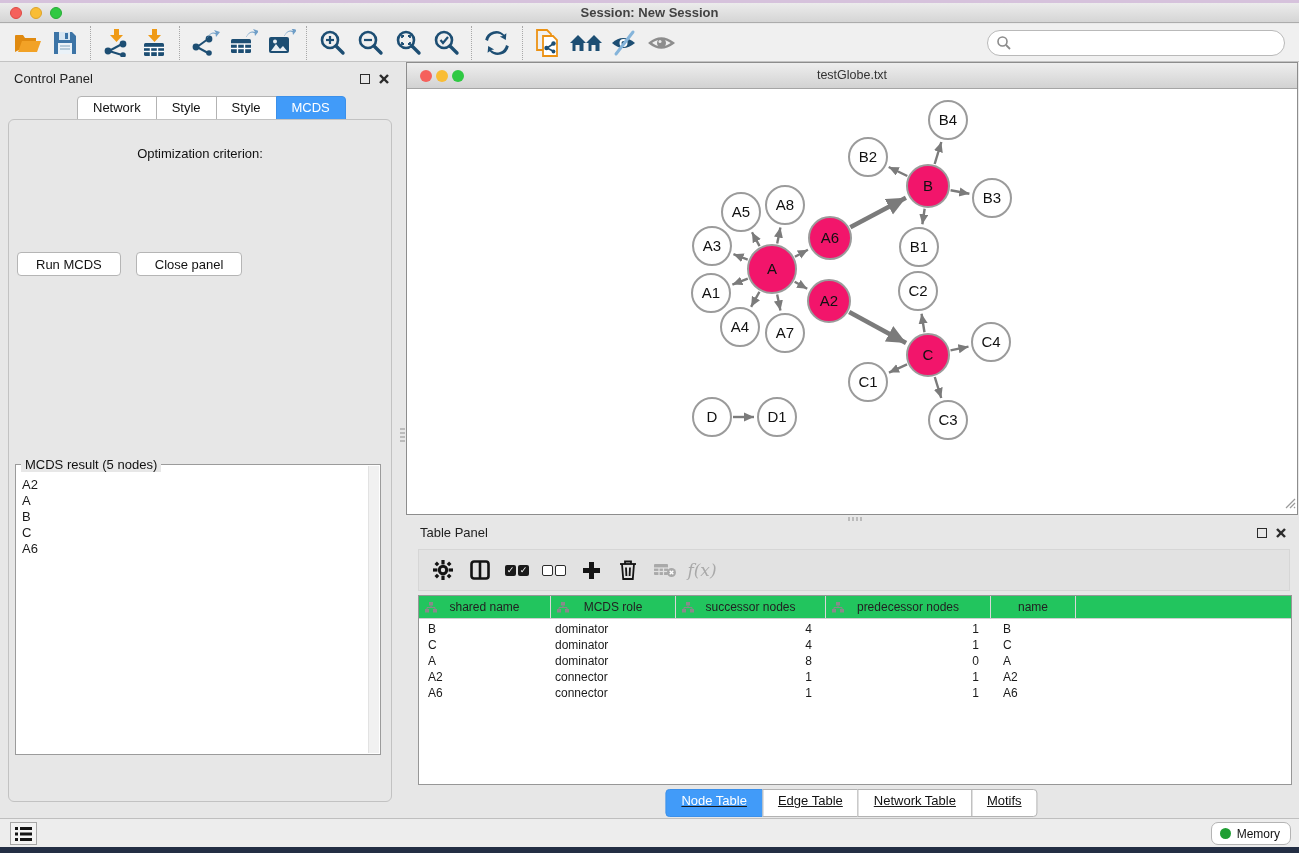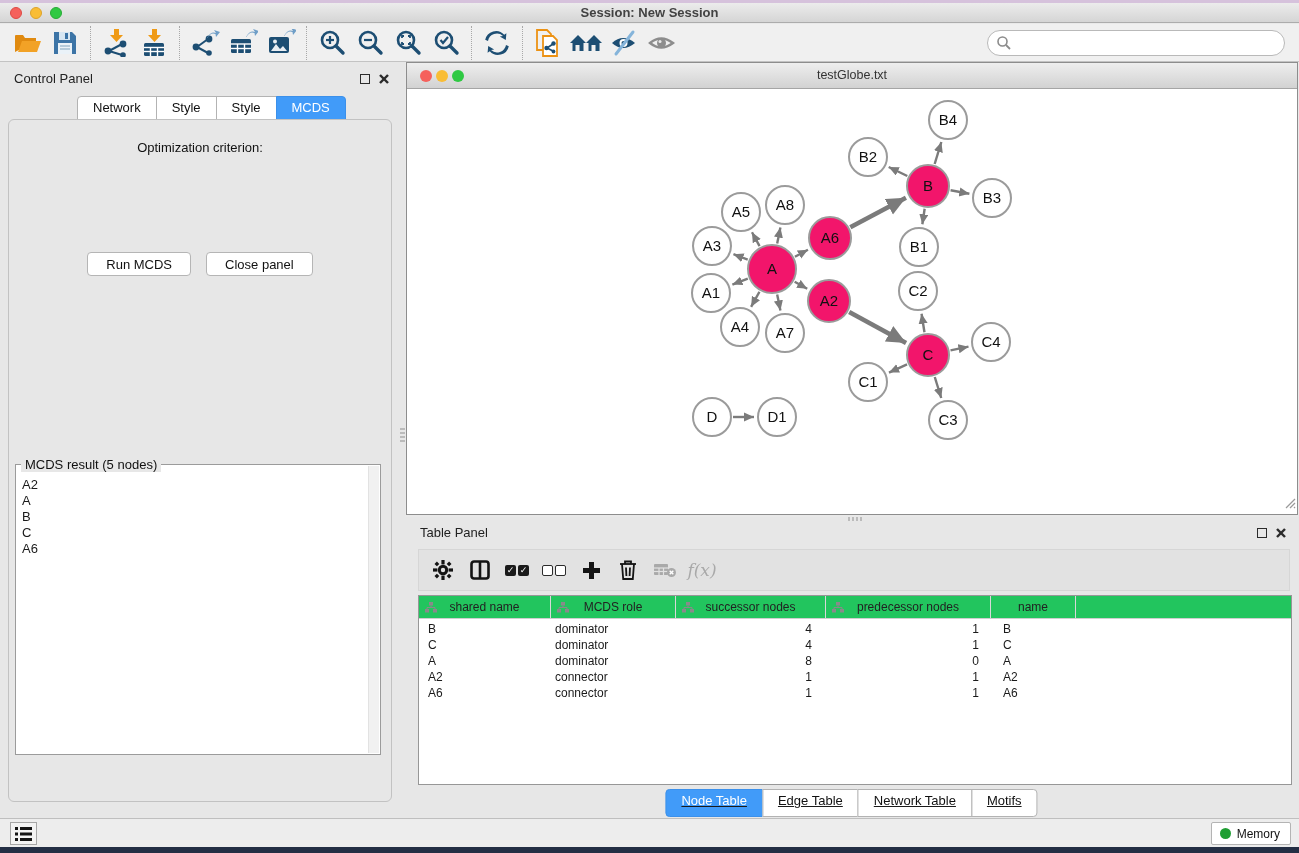--- a/index.html
+++ b/index.html
@@ -40,21 +40,21 @@
   .tab.active { background:#419bf9; border-color:#3c90ea; color:#fff; }
 
   .cp-body { position:absolute; left:8px; right:8px; top:57px; bottom:16px;
              border:1px solid #c2c2c2; border-radius:6px; background:#e7e7e7; }
   .opt-label { text-align:center; margin-top:20px; font-size:13px; color:#111; }
   .dropdown { position:absolute; left:35px; top:93px; width:314px; height:26px; background:#fff;
               border:1px solid #b2b2b2; border-radius:4px; font-size:13px; line-height:24px;
               padding-left:10px; color:#111; }
   .dd-btn { position:absolute; right:-1px; top:-1px; width:22px; height:26px; background:#419bf9;
             border-radius:0 4px 4px 0; display:flex; align-items:center; justify-content:center; }
-  .cp-buttons { position:absolute; left:0; right:0; top:132px; display:flex; justify-content:center; gap:15px; }
+  .cp-buttons { position:absolute; left:8px; right:0; top:132px; display:flex; gap:15px; }
   .push-btn { height:24px; padding:0 18px; background:#fff; border:1px solid #b5b5b5; border-radius:4px;
               font-size:13px; color:#111; }
 
   .result-box { position:absolute; left:6px; right:10px; top:344px; height:291px;
                 background:#fff; border:1px solid #9b9b9b; }
   .result-legend { position:absolute; top:-8px; left:5px; background:#e7e7e7; padding:0 4px;
                    font-size:13px; color:#111; }
   .result-list { padding:12px 0 0 6px; font-size:13px; line-height:16px; }
   .result-scroll { position:absolute; top:1px; bottom:1px; right:1px; width:11px;
                    background:#f1f1f1; border-left:1px solid #e2e2e2; }
@@ -101,21 +101,21 @@
   .dt-cell { overflow:hidden; white-space:nowrap; }
 
   .tp-tabs { position:absolute; left:50%; transform:translateX(-50%); top:272px; display:flex;text-decoration:underline; }
 
   
   .status-bar { position:absolute; left:0; right:0; bottom:6px; height:29px; background:#ededed;
                 border-top:1px solid #bfbfbf; }
   .list-btn { position:absolute; left:10px; top:3px; width:27px; height:23px; background:#f3f3f3;
               border:1px solid #a6a6a6; display:flex; align-items:center; justify-content:center; }
   .memory-btn { position:absolute; right:8px; top:3px; height:23px; padding:0 10px 0 8px; background:#fff;
-                border:1px solid #b4b4b4; border-radius:2px; display:flex; align-items:center; gap:6px;
+                border:1px solid #b4b4b4; border-radius:7px; display:flex; align-items:center; gap:6px;
                 font-size:12px; color:#111; }
   .mem-dot { width:11px; height:11px; border-radius:50%; background:#1f9e33; }
   .desktop-bottom { position:absolute; left:0; right:0; bottom:0; height:6px; background:#232e44; }
 </style>
 </head>
 <body>
 
 <div id="app">
 
   <div class="desktop-top"></div>
@@ -306,21 +306,21 @@
         </svg>
     </div>
     <div class="cp-tabs" id="cp-tabs">
         <div class="tab">Network</div>
         <div class="tab">Style</div>
         <div class="tab">Style</div>
         <div class="tab active">MCDS</div>
       </div>
 
     <div class="cp-body">
-      <div class="opt-label" style="margin-top:20px;">Optimization criterion:</div>
+      <div class="opt-label" style="margin-top:26px;">Optimization criterion:</div>
       <div class="cp-buttons">
         <button class="push-btn">Run MCDS</button>
         <button class="push-btn">Close panel</button>
       </div>
 
       <div class="result-box">
         <span class="result-legend">MCDS result (5 nodes)</span>
         <div class="result-list" id="result-list">
             <div>A2</div>
             <div>A</div>

